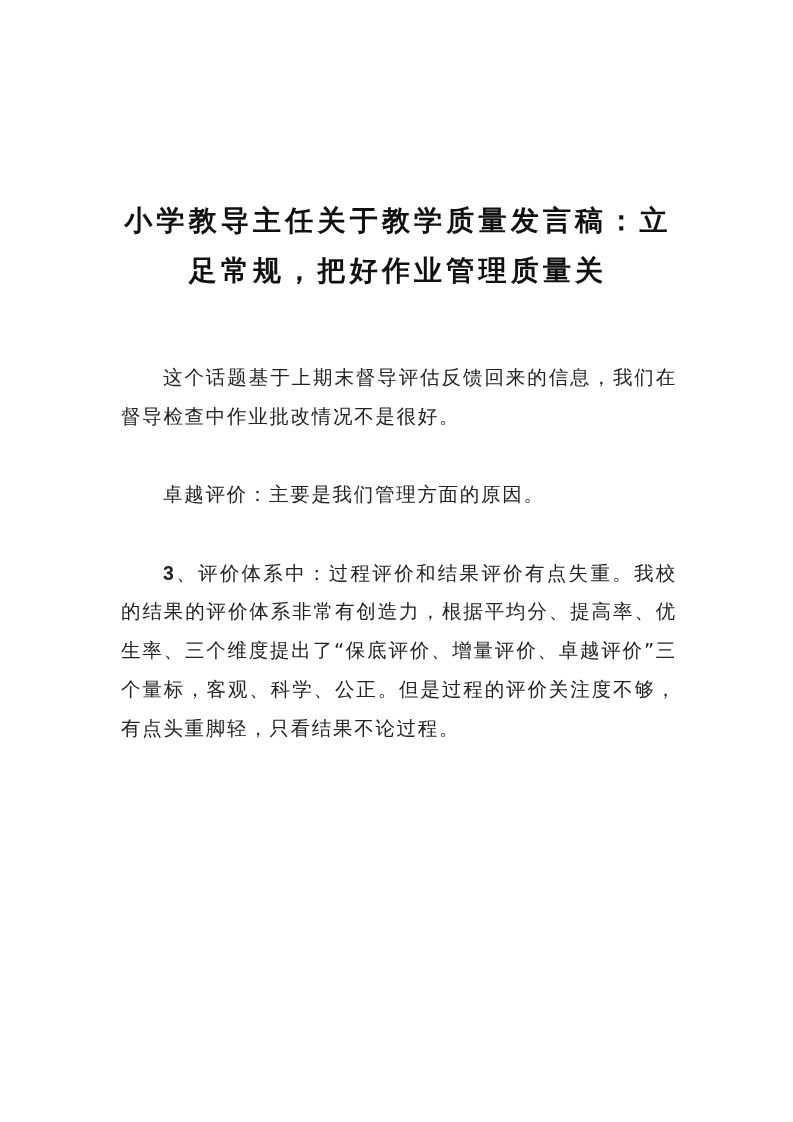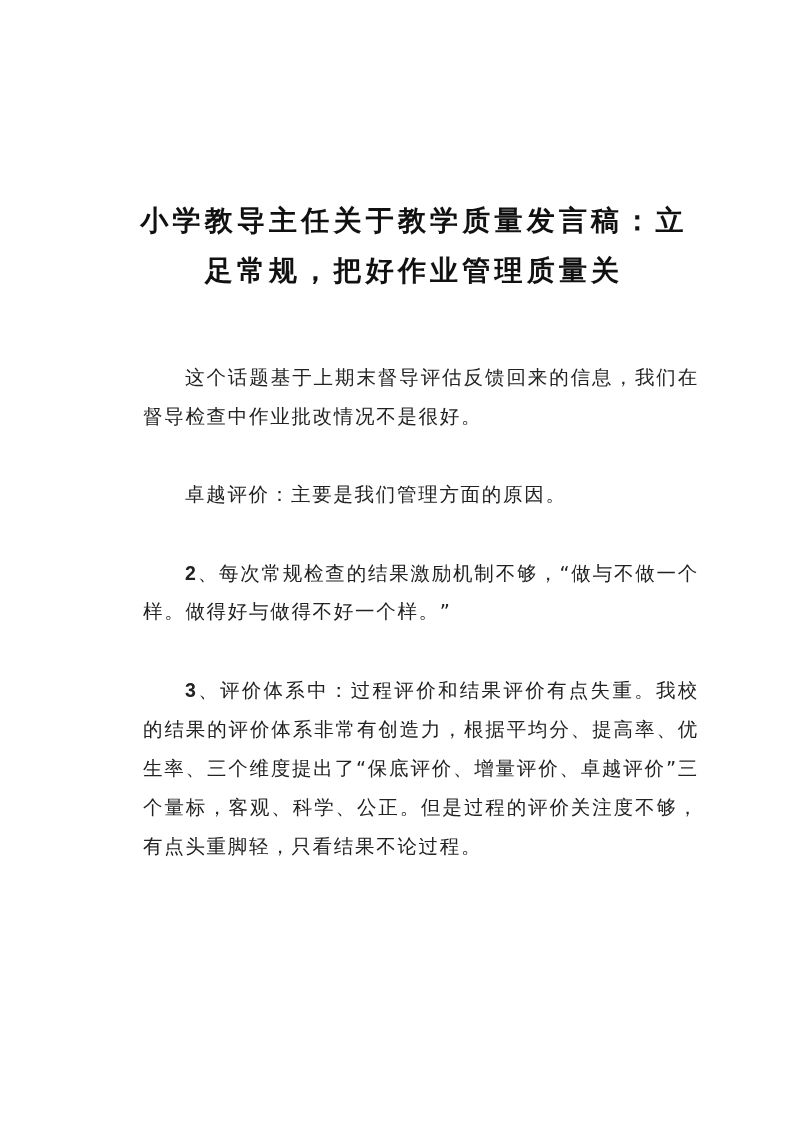--- a/index.html
+++ b/index.html
@@ -10,21 +10,21 @@
   body {
     width: 793px;
     height: 1122px;
     position: relative;
     overflow: hidden;
     font-family: "DejaVu Sans", "Liberation Sans", sans-serif;
     color: #1a1a1a;
   }
   .page {
     position: absolute;
-    left: 16px; top: 0;
+    left: 0; top: 0;
     width: 735px;
     height: 1122px;
     background: #ffffff;
     padding-left: 15px;
   }
   .title {
     position: absolute;
     left: 118px;
     top: 196px;
     width: 560px;
@@ -34,21 +34,20 @@
     line-height: 50px;
     letter-spacing: 4.2px;
     text-align: center;
     color: #111111;
   }
   .body {
     position: absolute;
     left: 121px;
     top: 359px;
     width: 556px;
-    margin-left: 6px;
   }
   .para {
     margin: 0 0 38.9px 0;
     font-size: 19.5px;
     line-height: 38.9px;
     letter-spacing: 1.7px;
     text-indent: 42px;
     text-align: justify;
     color: #222222;
     word-break: break-all;
@@ -60,16 +59,15 @@
 </style>
 </head>
 <body>
 
 <div class="page">
   <h1 class="title">小学教导主任关于教学质量发言稿：立足常规，把好作业管理质量关</h1>
 
   <div class="body">
     <p class="para"><span>这个话题基于上期末督导评估反馈回来的信息，我们在督导检查中作业批改情况不是很好。</span></p>
     <p class="para"><span>卓越评价：主要是我们管理方面的原因。</span></p>
-    <p class="para"><span class="num">2</span><span>、每次常规检查的结果激励机制不够，“做与不做一个样。做得好与做得不好一个样。”</span></p>
     <p class="para"><span class="num">3</span><span>、评价体系中：过程评价和结果评价有点失重。我校的结果的评价体系非常有创造力，根据平均分、提高率、优生率、三个维度提出了“保底评价、增量评价、卓越评价”三个量标，客观、科学、公正。但是过程的评价关注度不够，有点头重脚轻，只看结果不论过程。</span></p>
   </div>
 </div>
 
 </body></html>

